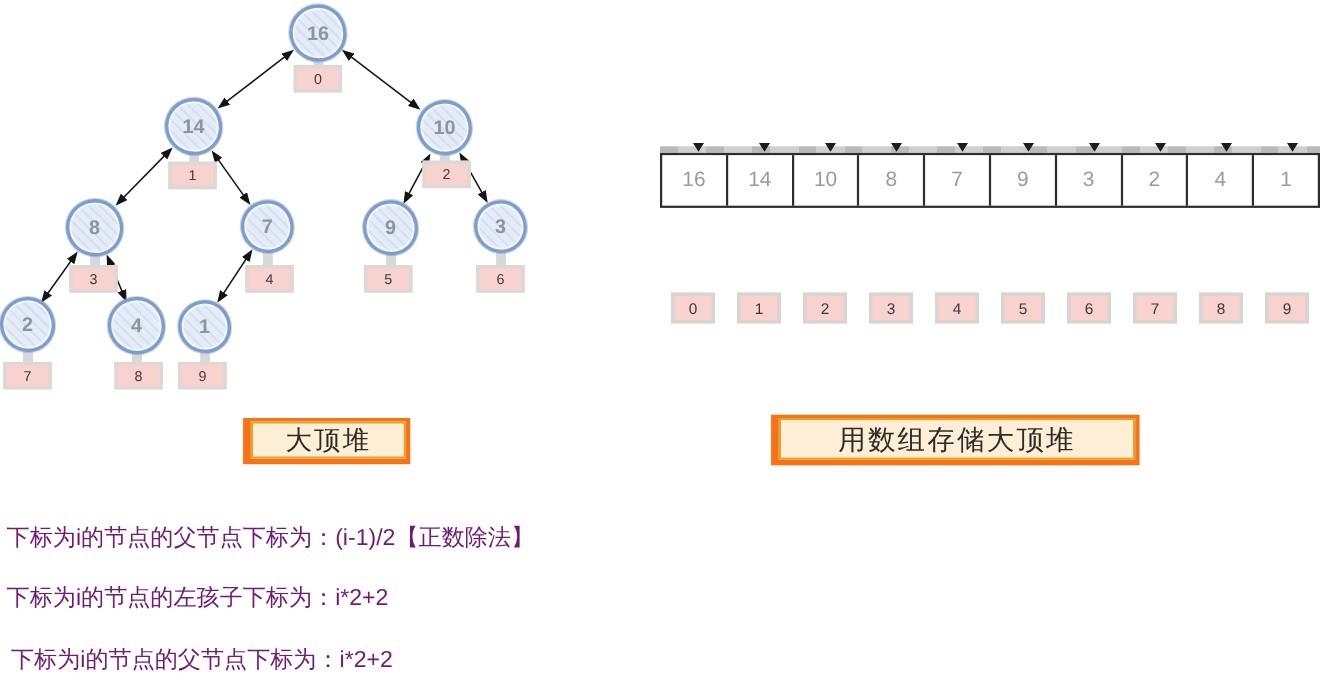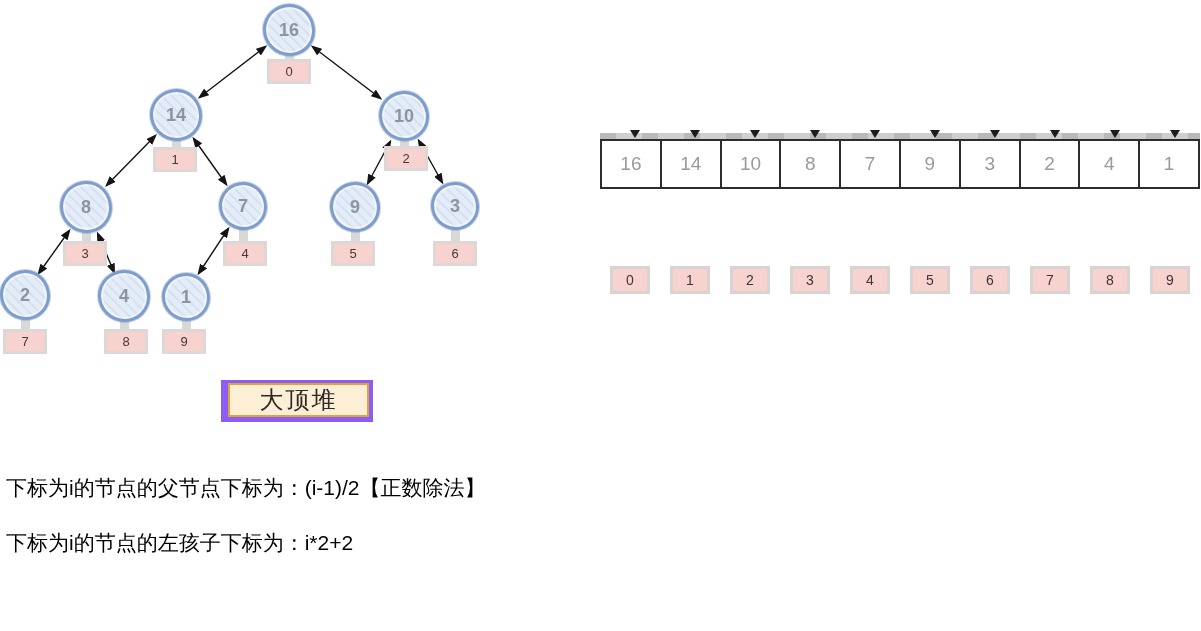--- a/index.html
+++ b/index.html
@@ -56,35 +56,35 @@
   }
   .aidx {
     position: absolute; top: 266px; z-index: 2;
     width: 40px; height: 28px;
     background: #f8d2cf; border: 3px solid #d8d4d2;
     display: flex; align-items: center; justify-content: center;
     font-size: 14px; color: #3c3737;
   }
 
   
-  .label-outer { position: absolute; background: #8b5cf6; padding: 3px 4px 5px 7px; z-index: 5; }
+  .label-outer { position: absolute; background: #f97316; padding: 3px 4px 5px 7px; z-index: 5; }
   .label-inner {
     background: #fdeed6; border: 2px solid #dfa433;
     display: flex; align-items: center; justify-content: center;
     color: #2e2a26; letter-spacing: 2px;
   }
   #label-tree-outer  { left: 221px; top: 380px; }
   #label-tree-outer .label-inner  { width: 141px; height: 34px; font-size: 24px; }
   #label-array-outer { left: 701px; top: 377px; }
   #label-array-outer .label-inner { width: 324px; height: 38px; font-size: 25px; }
 
   
   .formula {
     position: absolute; left: 6px; z-index: 5;
-    color: #000000; font-size: 21px; white-space: nowrap;
+    color: #701a75; font-size: 21px; white-space: nowrap;
   }
   #formula-1 { top: 474px; }
   #formula-2 { top: 529px; }
   #formula-3 { top: 585px; left: 10px; }
 
   
   #watermark {
     position: absolute; left: 1028px; top: 597px; width: 173px; height: 30px; z-index: 6;
     background: rgba(68,68,68,0.62);
     display: flex; align-items: center; justify-content: center;
@@ -202,17 +202,21 @@
       <div class="aidx" style="left: 910px;">5</div>
       <div class="aidx" style="left: 970px;">6</div>
       <div class="aidx" style="left: 1030px;">7</div>
       <div class="aidx" style="left: 1090px;">8</div>
       <div class="aidx" style="left: 1150px;">9</div>
     </div>
 
   <div class="label-outer" id="label-tree-outer">
     <div class="label-inner">大顶堆</div>
   </div>
+  <div class="label-outer" id="label-array-outer">
+    <div class="label-inner">用数组存储大顶堆</div>
+  </div>
 
   <div class="formula" id="formula-1">下标为i的节点的父节点下标为：(i-1)/2【正数除法】</div>
   <div class="formula" id="formula-2">下标为i的节点的左孩子下标为：i*2+2</div>
+  <div class="formula" id="formula-3">下标为i的节点的父节点下标为：i*2+2</div>
 
 </div>
 
 </body></html>

